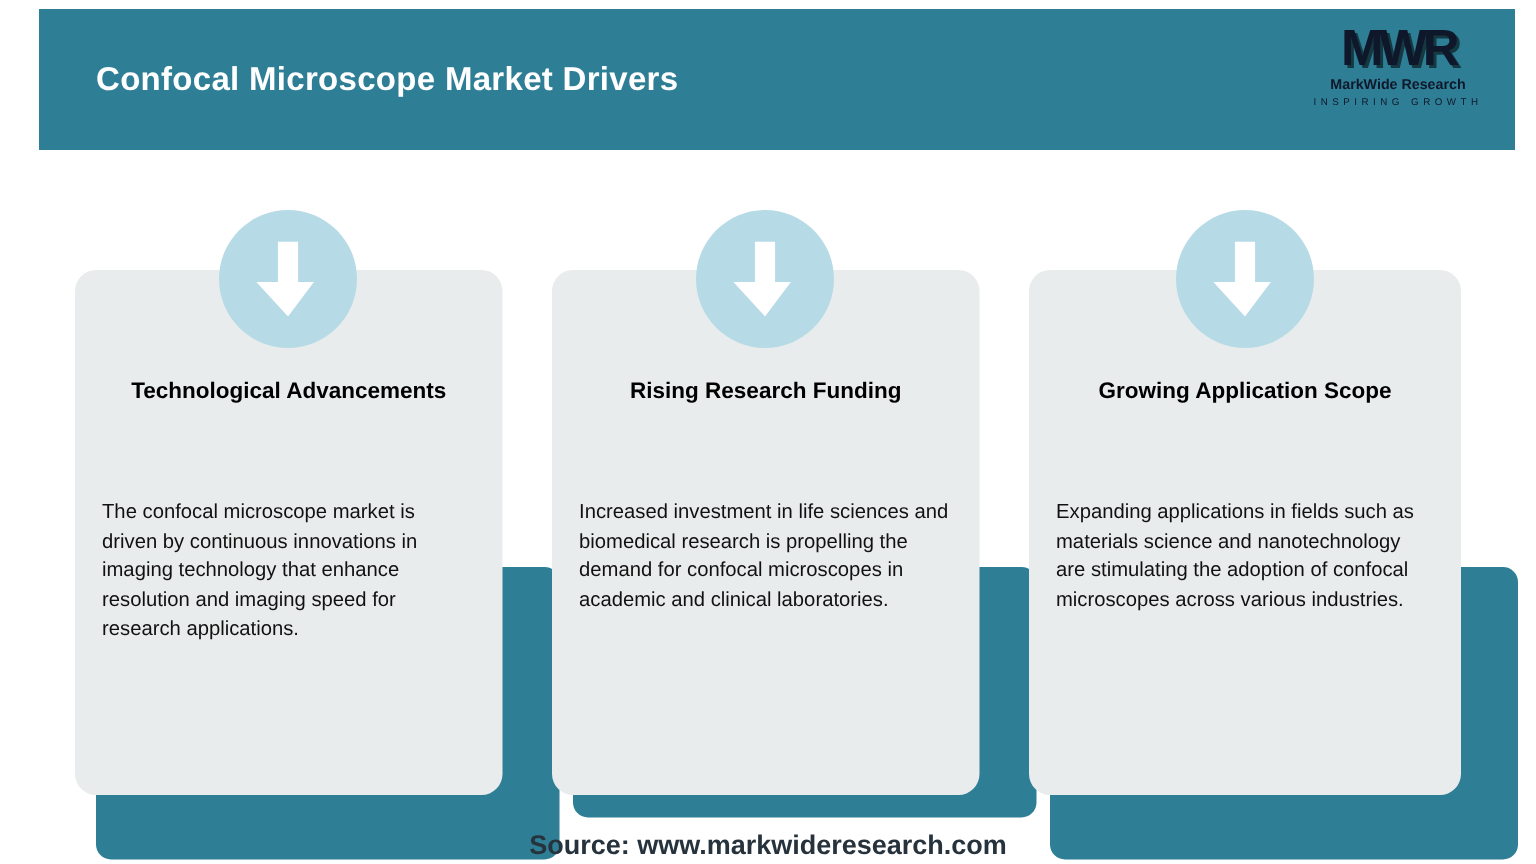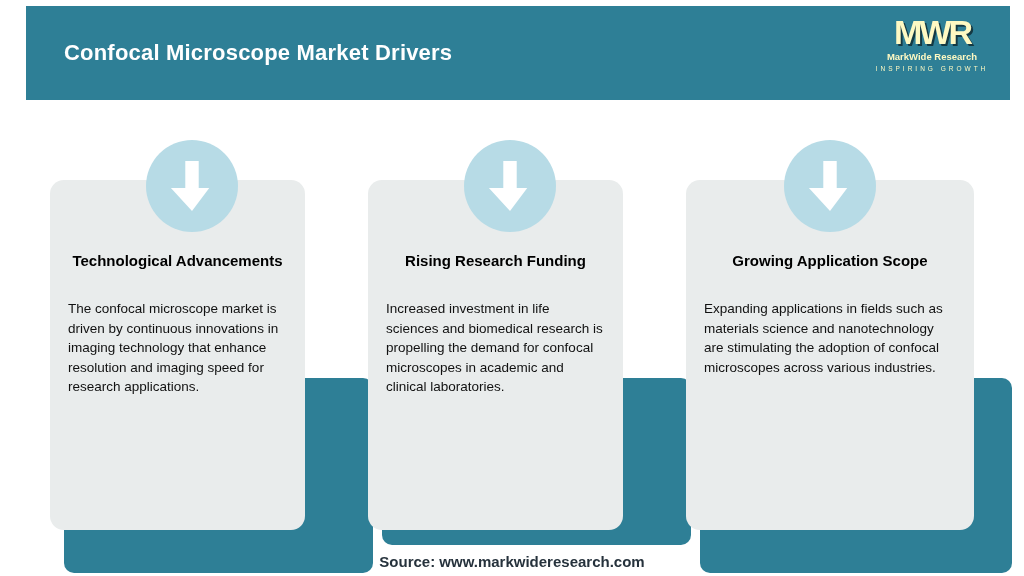--- a/index.html
+++ b/index.html
@@ -22,69 +22,69 @@
     position:absolute;left:0;top:6px;width:984px;height:94px;
     background:var(--teal);
     display:flex;align-items:center;margin-left:26px;
   }
   .topbar h1{
     color:#ffffff;font-size:22px;font-weight:bold;
     padding-left:38px;letter-spacing:.2px;
   }
   .logo{
     position:absolute;right:18px;top:8px;width:120px;
-    text-align:center;color:#fef9c3;line-height:1.1;
+    text-align:center;color:#0f172a;line-height:1.1;
   }
   .logo-acronym{
     font-size:34px;font-weight:bold;letter-spacing:-3px;
     text-shadow:2px 2px 0 rgba(0,0,0,.55);
   }
   .logo-name{font-size:9.5px;font-weight:bold;margin-top:1px;text-align:center;}
   .logo-tagline{font-size:6.5px;letter-spacing:3px;margin-top:2px;}
 
   
   .bar{
     position:absolute;top:378px;background:var(--teal);border-radius:10px;
   }
   .bar-0{left:64px;width:309px;height:195px;}
   .bar-1{left:382px;width:309px;height:167px;}
   .bar-2{left:700px;width:312px;height:195px;}
 
   
   .card{
-    position:absolute;top:180px;height:350px;width:255px;
+    position:absolute;top:180px;height:350px;width:285px;
     background:var(--card);border-radius:14px;
     padding:72px 18px 0 18px;
   }
   .card-0{left:50px;}
   .card-1{left:368px;}
   .card-2{left:686px;width:288px;}
   .card-title{
     font-size:15px;font-weight:bold;color:#000;
     text-align:center;
   }
   .card-body{
-    margin-top:30px;font-size:13.5px;color:#111;
+    margin-top:62px;font-size:13.5px;color:#111;
     line-height:1.45;text-align:left;
   }
 
   
   .badge{
     position:absolute;top:140px;width:92px;height:92px;border-radius:50%;
     background:var(--circle);display:flex;align-items:center;justify-content:center;
   }
   .badge-0{left:146px;}
   .badge-1{left:464px;}
   .badge-2{left:784px;}
   .badge svg{width:46px;height:60px;display:block;}
 
   
   .source{
     position:absolute;left:0;right:0;top:553px;text-align:center;
-    font-size:15px;font-weight:bold;color:#26323c;
+    font-size:18px;font-weight:bold;color:#26323c;
   }
   .disclaimer{
     position:absolute;right:16px;top:558px;
     font-size:9px;color:#3c3c3c;
   }
 </style>
 </head>
 <body>
 
 <div class="page">

